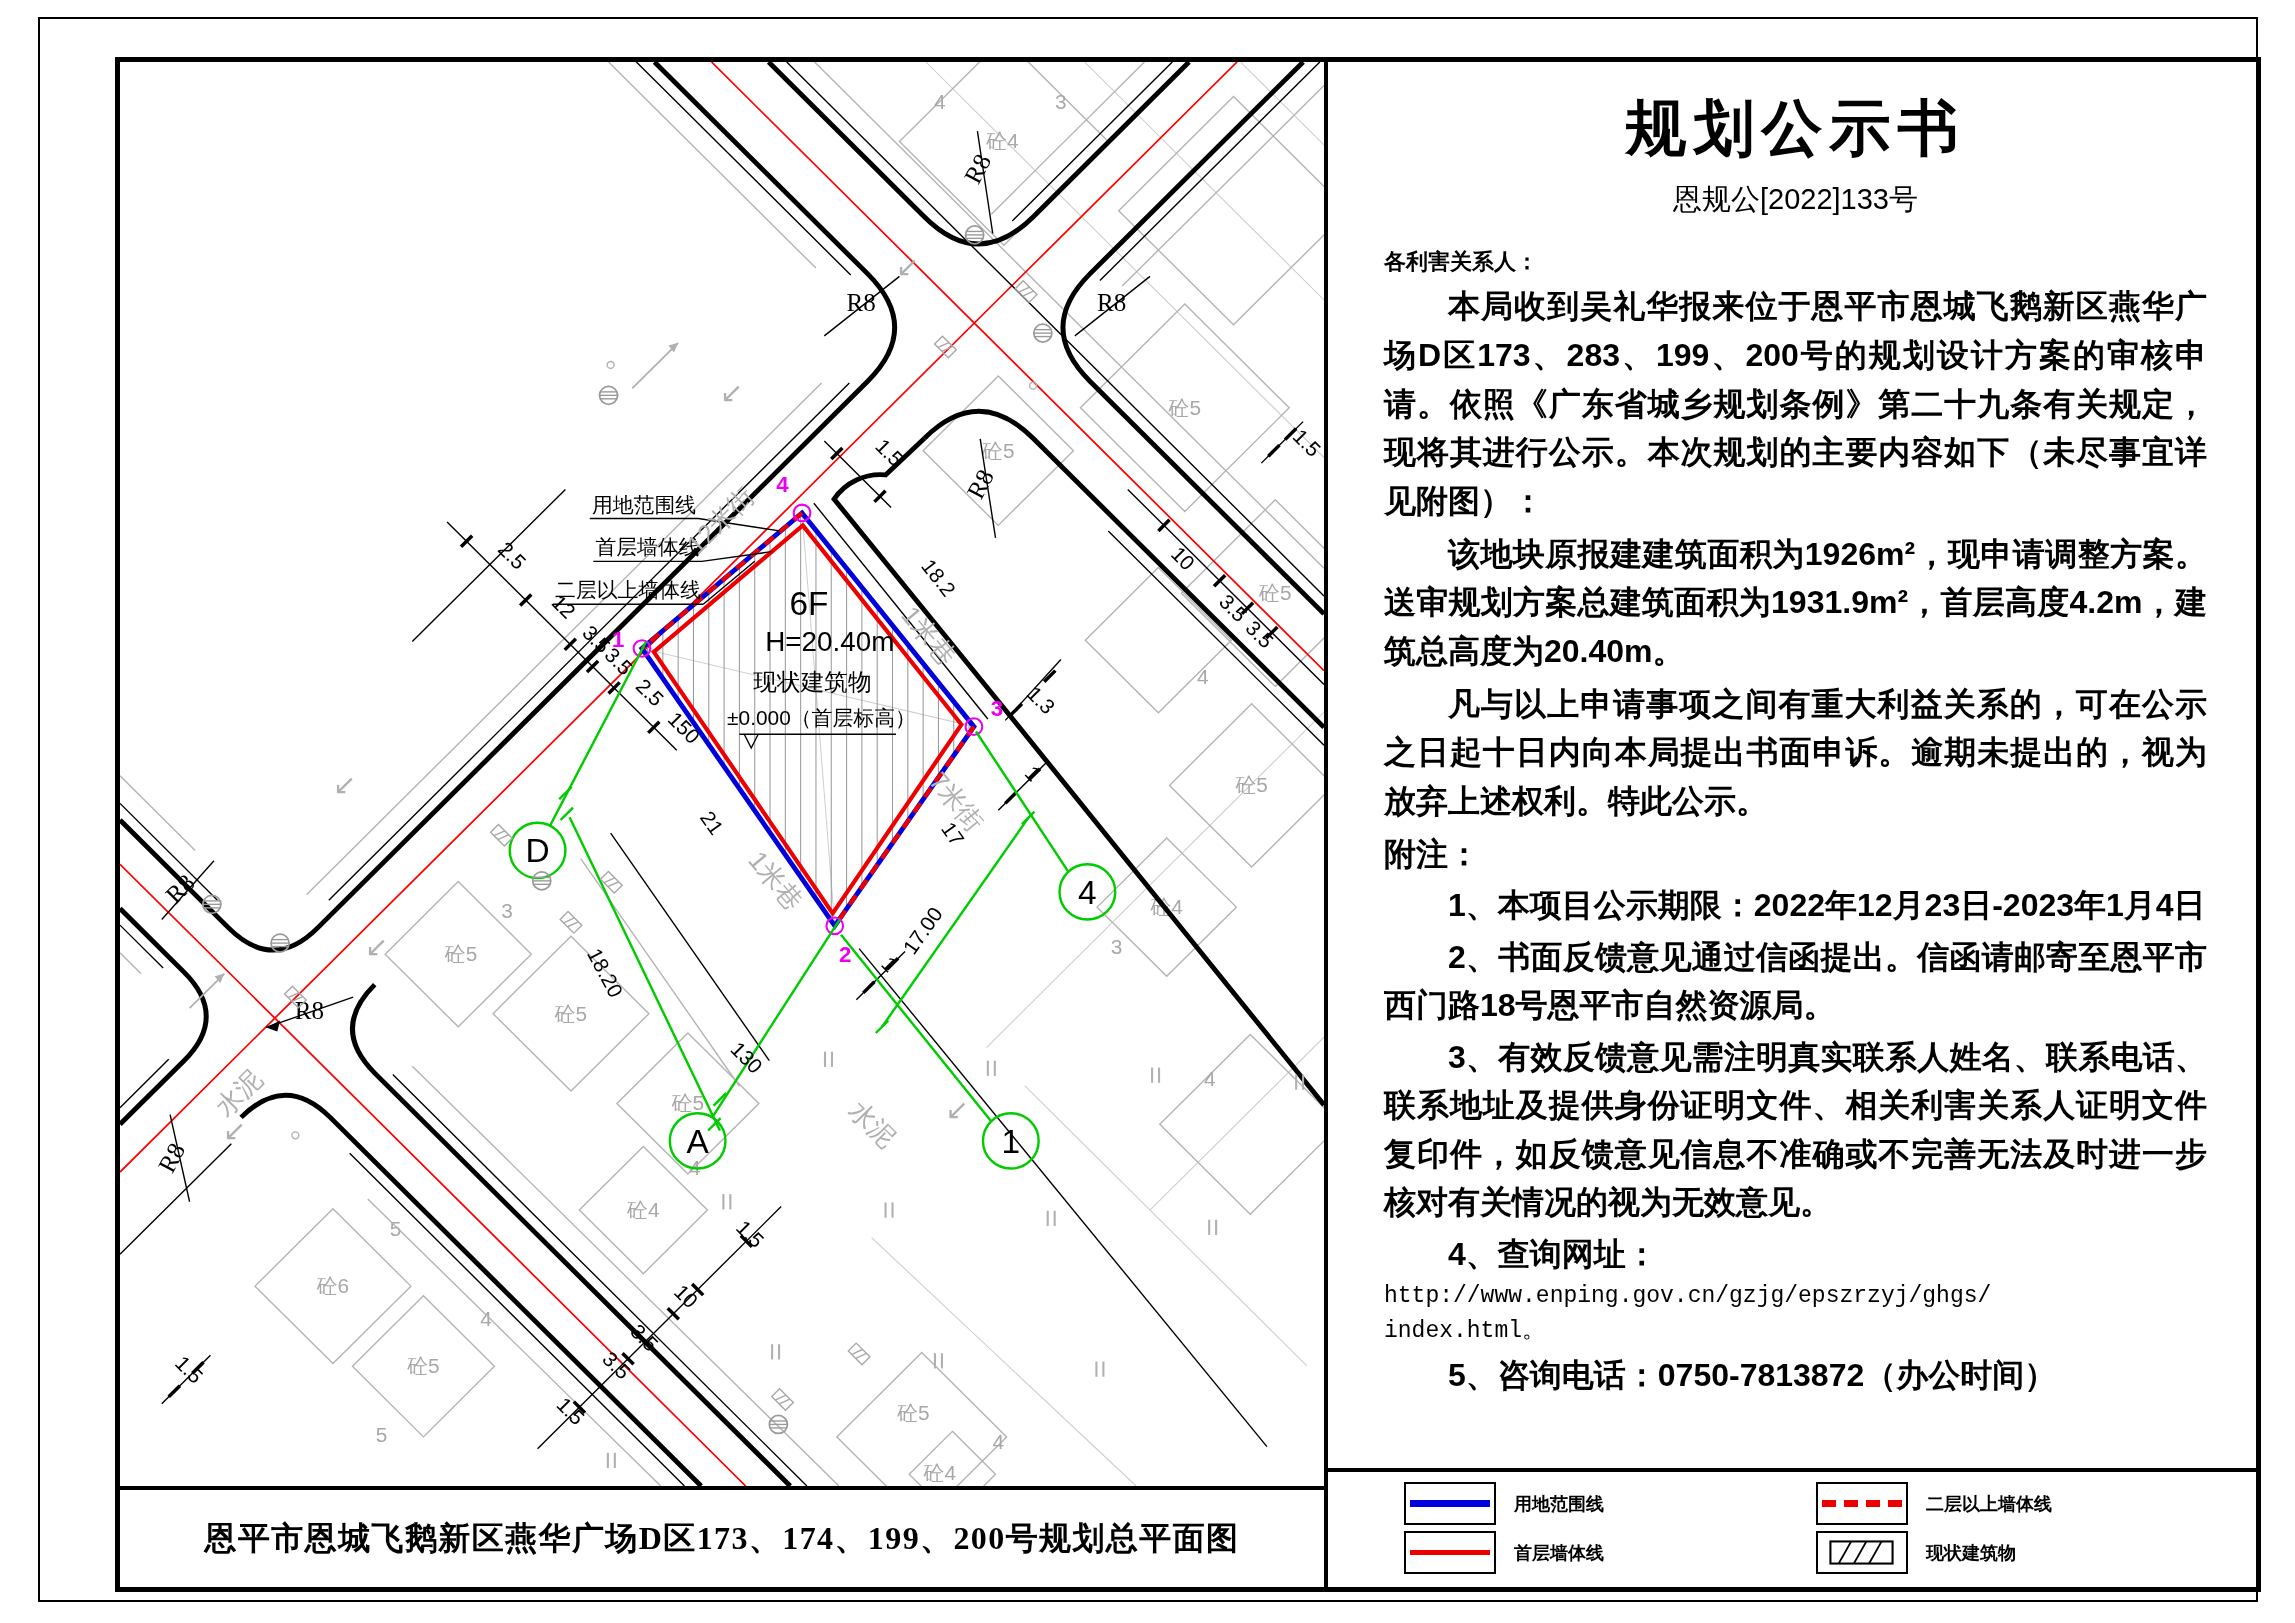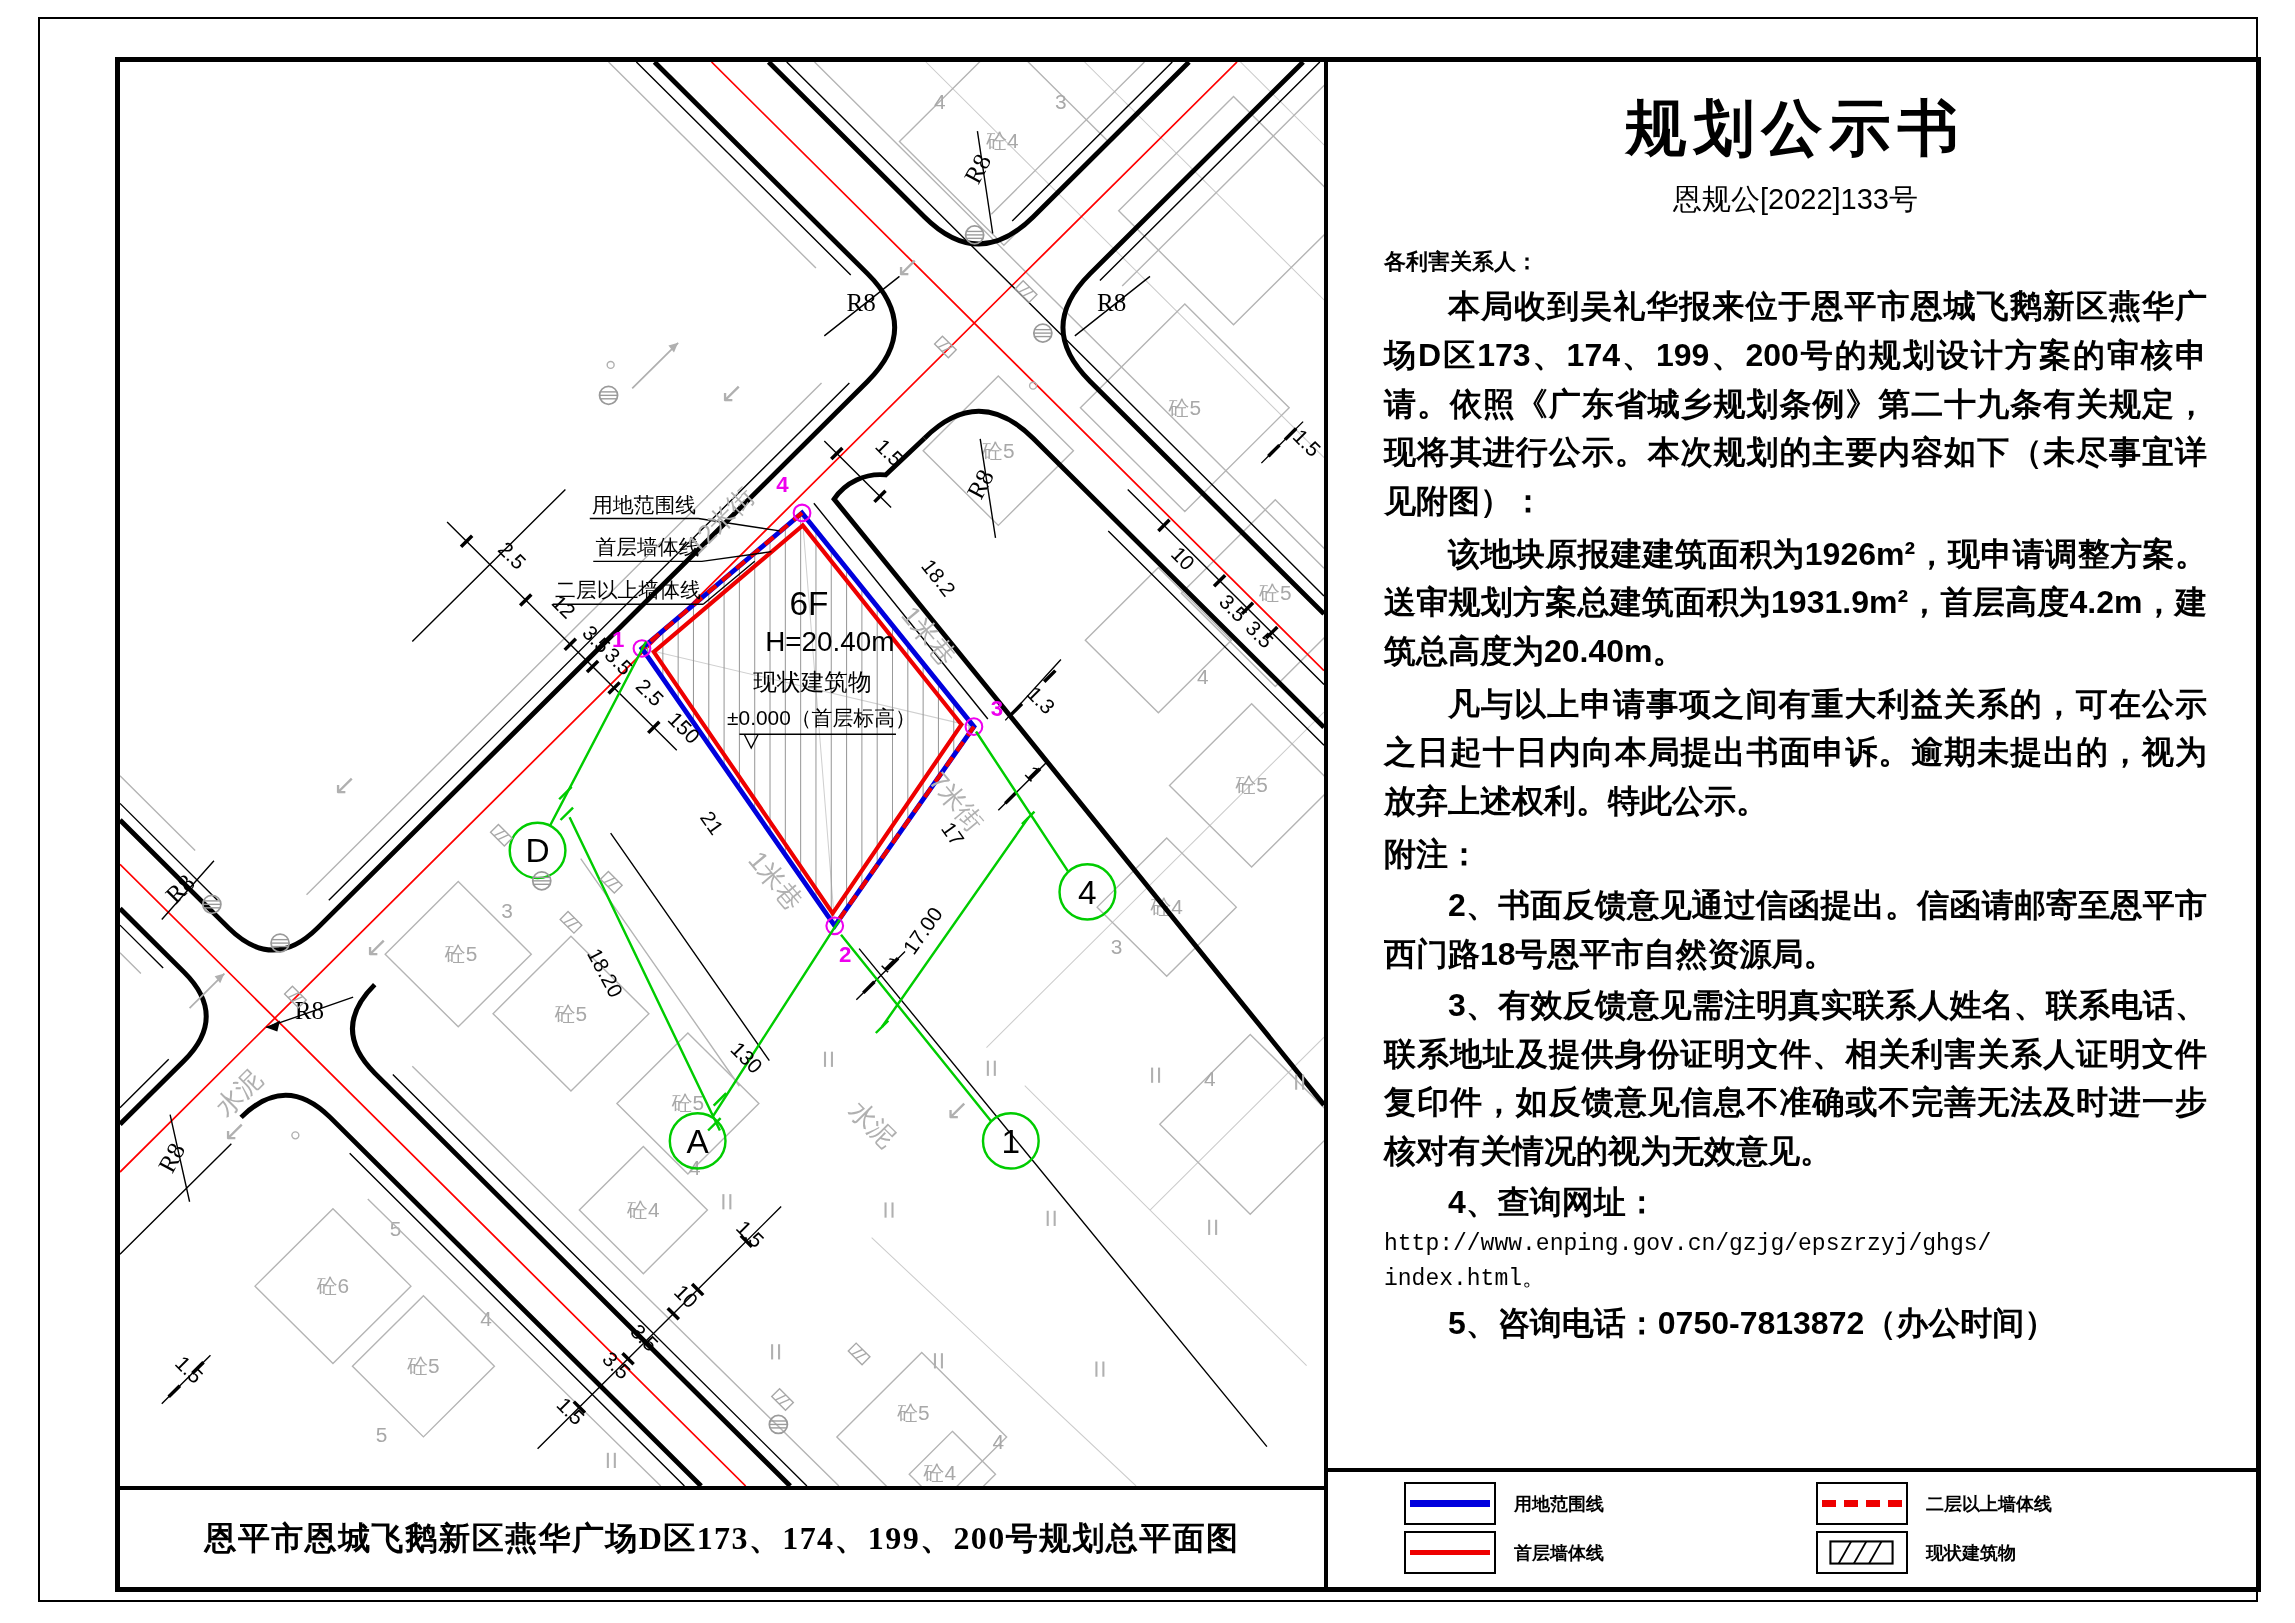--- a/index.html
+++ b/index.html
@@ -280,24 +280,25 @@
     </svg>
 
     <div class="map-caption">恩平市恩城飞鹅新区燕华广场D区173、174、199、200号规划总平面图</div>
   </div>
 
   <div class="text-cell">
     <div class="notice">
       <div class="notice-title">规划公示书</div>
       <div class="notice-docno">恩规公[2022]133号</div>
       <div class="salutation">各利害关系人：</div>
-      <div class="para">本局收到吴礼华报来位于恩平市恩城飞鹅新区燕华广场D区173、174、199、200号的规划设计方案的审核申请。依照《广东省城乡规划条例》第二十九条有关规定，现将其进行公示。本次规划的主要内容如下（未尽事宜详见附图）：</div>
+      <div class="para">本局收到吴礼华报来位于恩平市恩城飞鹅新区燕华广场D区173、283、199、200号的规划设计方案的审核申请。依照《广东省城乡规划条例》第二十九条有关规定，现将其进行公示。本次规划的主要内容如下（未尽事宜详见附图）：</div>
       <div class="para">该地块原报建建筑面积为1926m²，现申请调整方案。送审规划方案总建筑面积为1931.9m²，首层高度4.2m，建筑总高度为20.40m。</div>
       <div class="para">凡与以上申请事项之间有重大利益关系的，可在公示之日起十日内向本局提出书面申诉。逾期未提出的，视为放弃上述权利。特此公示。</div>
       <div class="para noindent">附注：</div>
+      <div class="note">1、本项目公示期限：2022年12月23日-2023年1月4日</div>
       <div class="note">2、书面反馈意见通过信函提出。信函请邮寄至恩平市西门路18号恩平市自然资源局。</div>
       <div class="note">3、有效反馈意见需注明真实联系人姓名、联系电话、联系地址及提供身份证明文件、相关利害关系人证明文件复印件，如反馈意见信息不准确或不完善无法及时进一步核对有关情况的视为无效意见。</div>
       <div class="note">4、查询网址：</div>
       <div class="urlline">http://www.enping.gov.cn/gzjg/epszrzyj/ghgs/</div>
       <div class="urlline">index.html。</div>
       <div class="note">5、咨询电话：0750-7813872（办公时间）</div>
 
     </div>
 
     <div class="legend">

